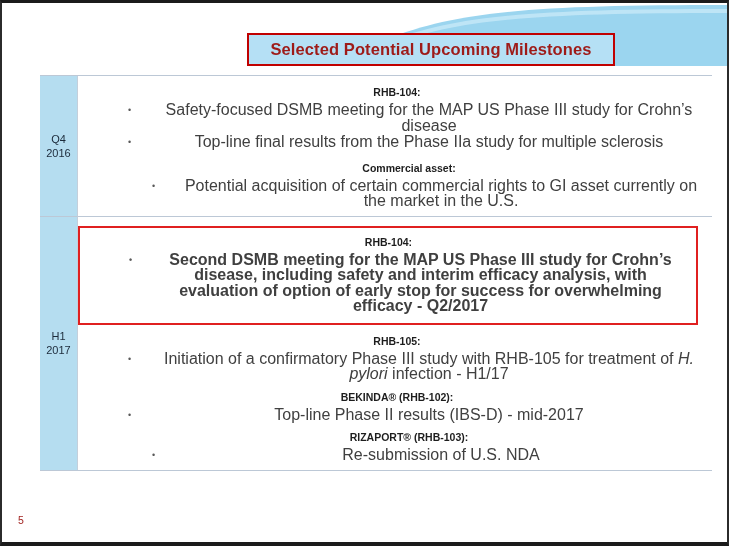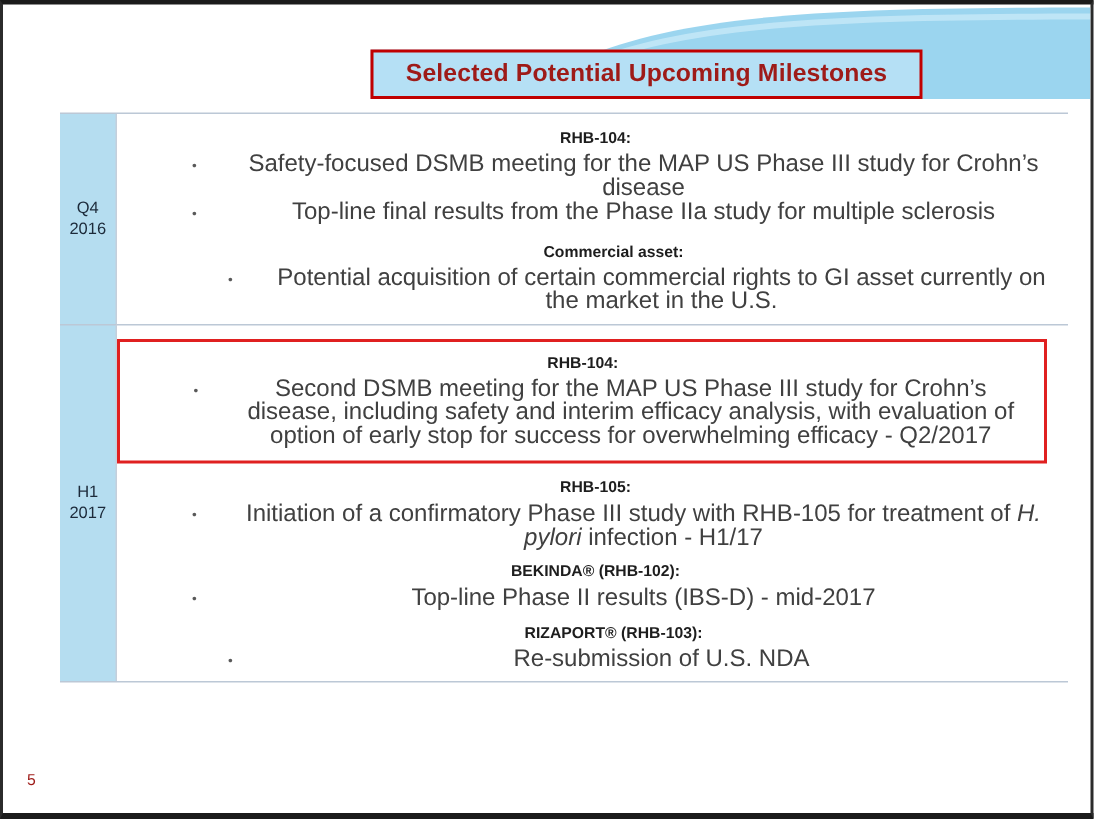--- a/index.html
+++ b/index.html
@@ -140,21 +140,21 @@
 
   
   .highlight-box {
     border: 2.5px solid #e02020;
     background: #ffffff;
     padding: 7px 8px 8px 9px;
     margin: 0 8px 9px -10px;
     box-sizing: border-box;
   }
   .highlight-box .group-title { margin-bottom: 2px; }
-  .highlight-box ul.bullets li { padding-left: 64px; }
+  .highlight-box ul.bullets li { padding-left: 64px; font-weight: bold; }
 
   em.ital { font-style: italic; }
 
   
   .page-num {
     position: absolute;
     left: 16px;
     bottom: 16px;
     font-size: 10.5px;
     color: #9e1b18;

